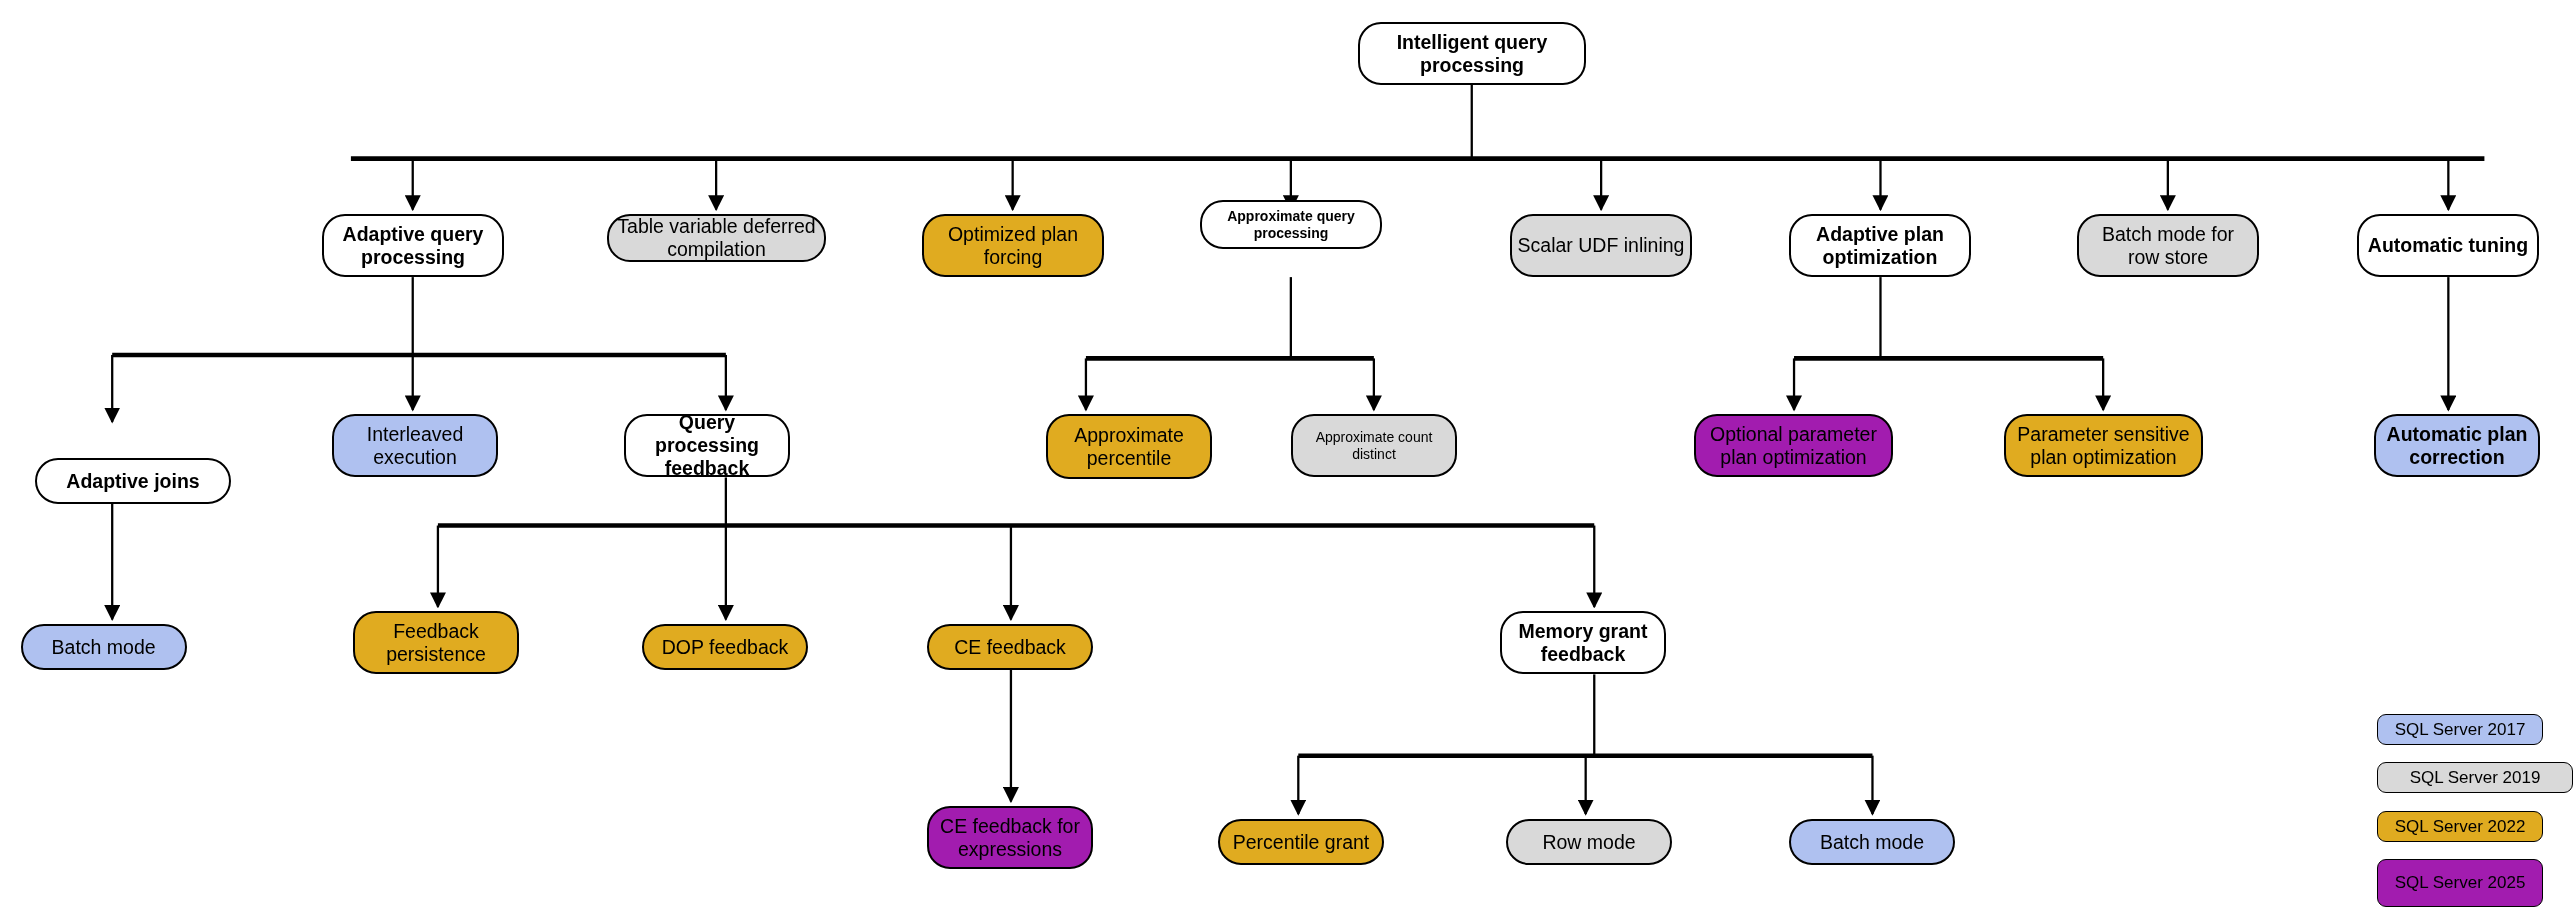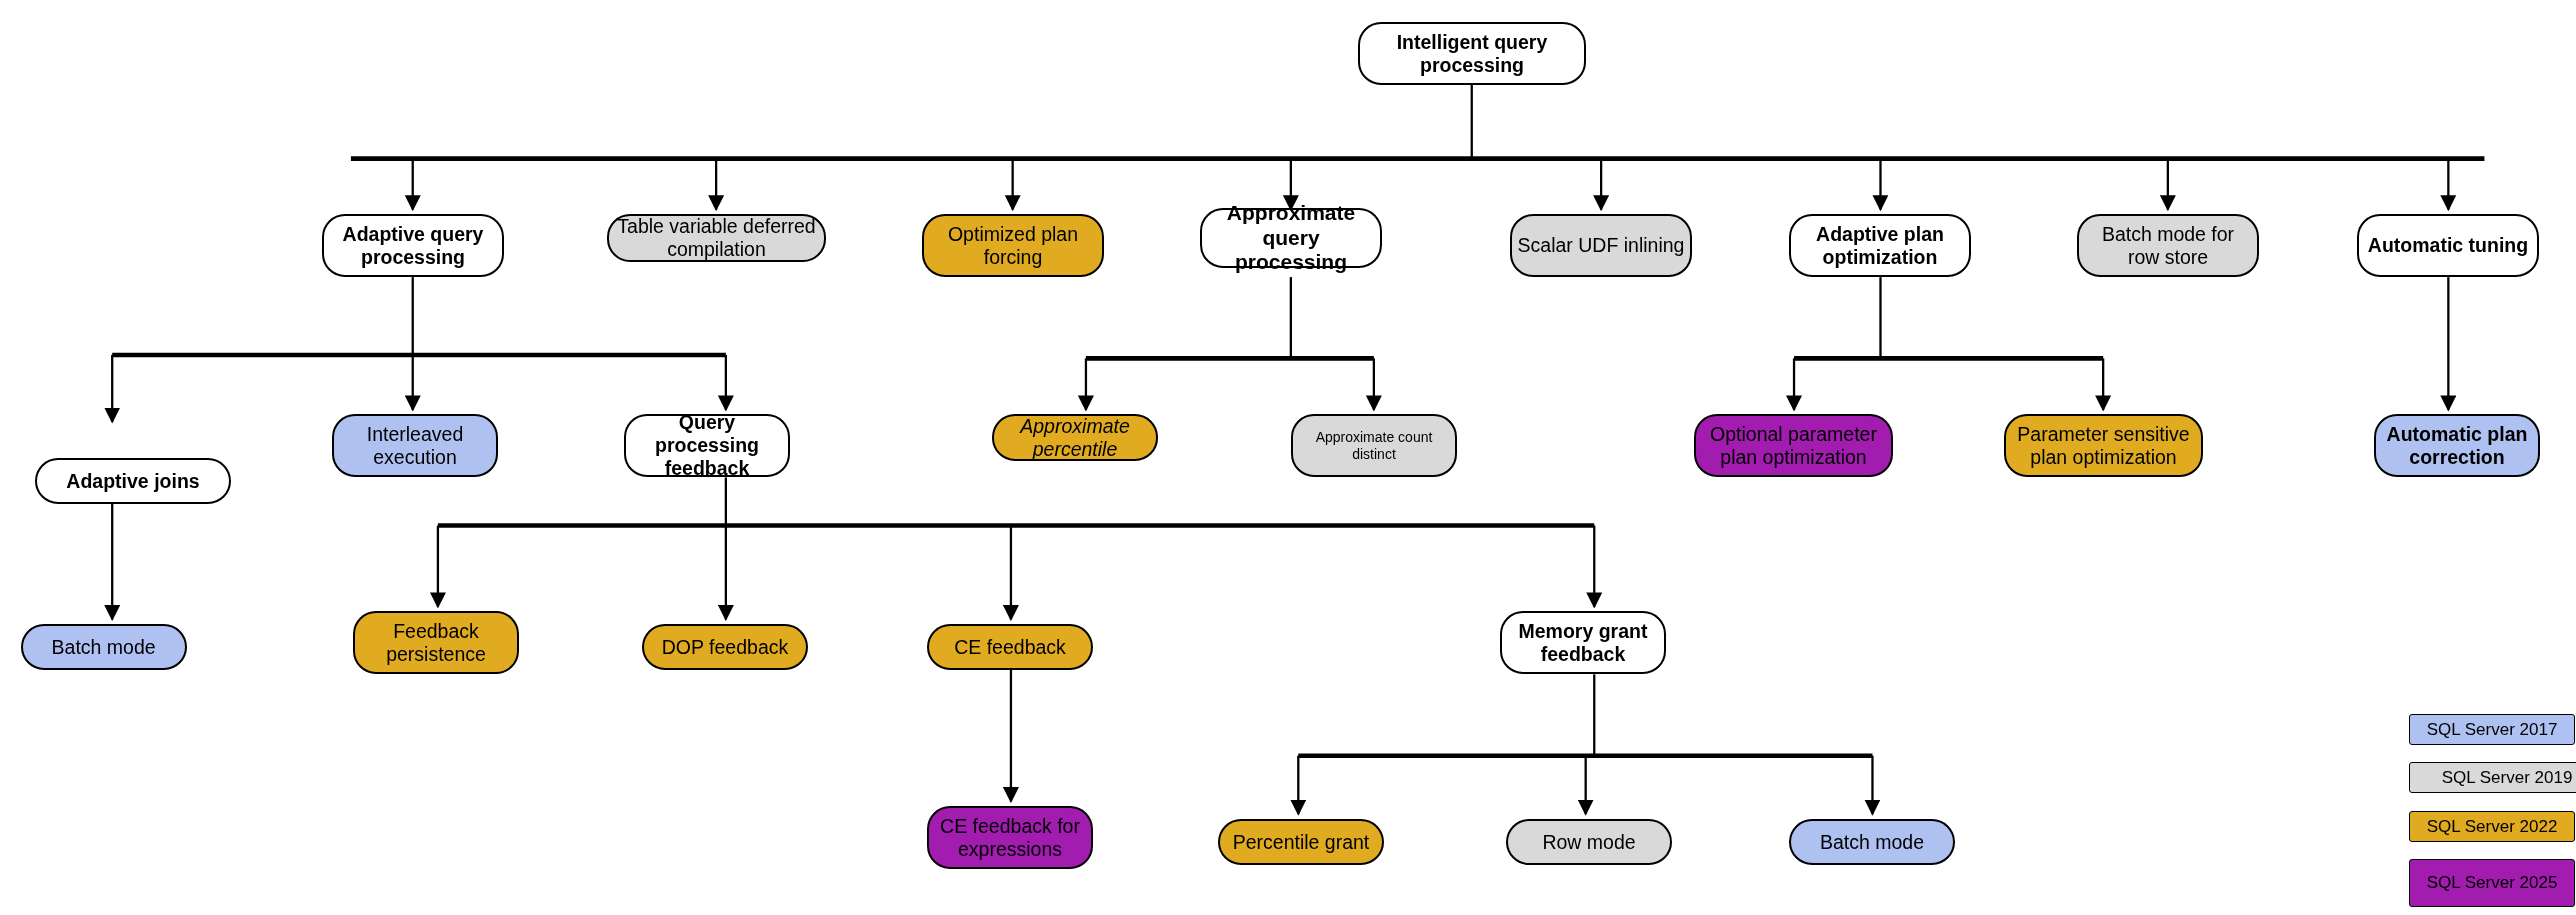--- a/index.html
+++ b/index.html
@@ -8,23 +8,23 @@
   #edges{position:absolute;left:0;top:0;width:2576px;height:916px;pointer-events:none;}
   .node{position:absolute;box-sizing:border-box;border:2.3px solid #000000;border-radius:23px;
         display:flex;align-items:center;justify-content:center;text-align:center;
         color:#000000;line-height:1.18;padding:2.3px 4.6px;}
   .node .lbl{display:block;width:100%;}
   .n2017{background:#AFC1F0;font-weight:400;}
   .n2019{background:#D9D9D9;font-weight:400;}
   .n2022{background:#E0AB20;font-weight:400;}
   .n2025{background:#a21caf;font-weight:400;}
   .nwhite{background:#FFFFFF;font-weight:700;}
-  .legend-box{position:absolute;box-sizing:border-box;border:1.7px solid #000000;border-radius:3px;
+  .legend-box{position:absolute;box-sizing:border-box;border:1.7px solid #000000;border-radius:9px;
         display:flex;align-items:center;justify-content:center;text-align:center;
-        font-size:17px;font-weight:400;color:#000;margin-left:32px;}
+        font-size:17px;font-weight:400;color:#000;}
 </style>
 </head>
 <body>
 
 <div id="stage">
 
   <svg id="edges" viewBox="0 0 4500 1600" xmlns="http://www.w3.org/2000/svg">
     <defs>
       <marker id="arr" viewBox="0 0 10 10" refX="9" refY="5" markerWidth="7" markerHeight="7" orient="auto-start-reverse">
         <path d="M 0 0 L 10 5 L 0 10 z" fill="#000000"></path>
@@ -87,21 +87,21 @@
       </div>
       <div class="node nwhite" style="left: 322px; top: 214px; width: 182px; height: 63px; font-size: 19.5px;">
         <span class="lbl">Adaptive query processing</span>
       </div>
       <div class="node n2019" style="left: 607px; top: 214px; width: 219px; height: 48px; font-size: 19.5px;">
         <span class="lbl">Table variable deferred compilation</span>
       </div>
       <div class="node n2022" style="left: 922px; top: 214px; width: 182px; height: 63px; font-size: 19.5px;">
         <span class="lbl">Optimized plan forcing</span>
       </div>
-      <div class="node nwhite" style="left: 1200px; top: 208px; width: 182px; height: 60px; font-size: 21px;">
+      <div class="node nwhite" style="left: 1200px; top: 200px; width: 182px; height: 49px; font-size: 14px;">
         <span class="lbl">Approximate query processing</span>
       </div>
       <div class="node n2019" style="left: 1510px; top: 214px; width: 182px; height: 63px; font-size: 19.5px;">
         <span class="lbl">Scalar UDF inlining</span>
       </div>
       <div class="node nwhite" style="left: 1789px; top: 214px; width: 182px; height: 63px; font-size: 19.5px;">
         <span class="lbl">Adaptive plan optimization</span>
       </div>
       <div class="node n2019" style="left: 2077px; top: 214px; width: 182px; height: 63px; font-size: 19.5px;">
         <span class="lbl">Batch mode for row store</span>
@@ -111,21 +111,21 @@
       </div>
       <div class="node nwhite" style="left: 35px; top: 426px; width: 196px; height: 46px; font-size: 19.5px; margin-top: 32px;">
         <span class="lbl">Adaptive joins</span>
       </div>
       <div class="node n2017" style="left: 332px; top: 414px; width: 166px; height: 63px; font-size: 19.5px;">
         <span class="lbl">Interleaved execution</span>
       </div>
       <div class="node nwhite" style="left: 624px; top: 414px; width: 166px; height: 63px; font-size: 19.5px;">
         <span class="lbl">Query processing feedback</span>
       </div>
-      <div class="node n2022" style="left: 992px; top: 414px; width: 166px; height: 47px; font-size: 19.5px; font-style: italic;">
+      <div class="node n2022" style="left: 1046px; top: 414px; width: 166px; height: 65px; font-size: 19.5px;">
         <span class="lbl">Approximate percentile</span>
       </div>
       <div class="node n2019" style="left: 1291px; top: 414px; width: 166px; height: 63px; font-size: 14px;">
         <span class="lbl">Approximate count distinct</span>
       </div>
       <div class="node n2025" style="left: 1694px; top: 414px; width: 199px; height: 63px; font-size: 19.5px;">
         <span class="lbl">Optional parameter plan optimization</span>
       </div>
       <div class="node n2022" style="left: 2004px; top: 414px; width: 199px; height: 63px; font-size: 19.5px;">
         <span class="lbl">Parameter sensitive plan optimization</span>

